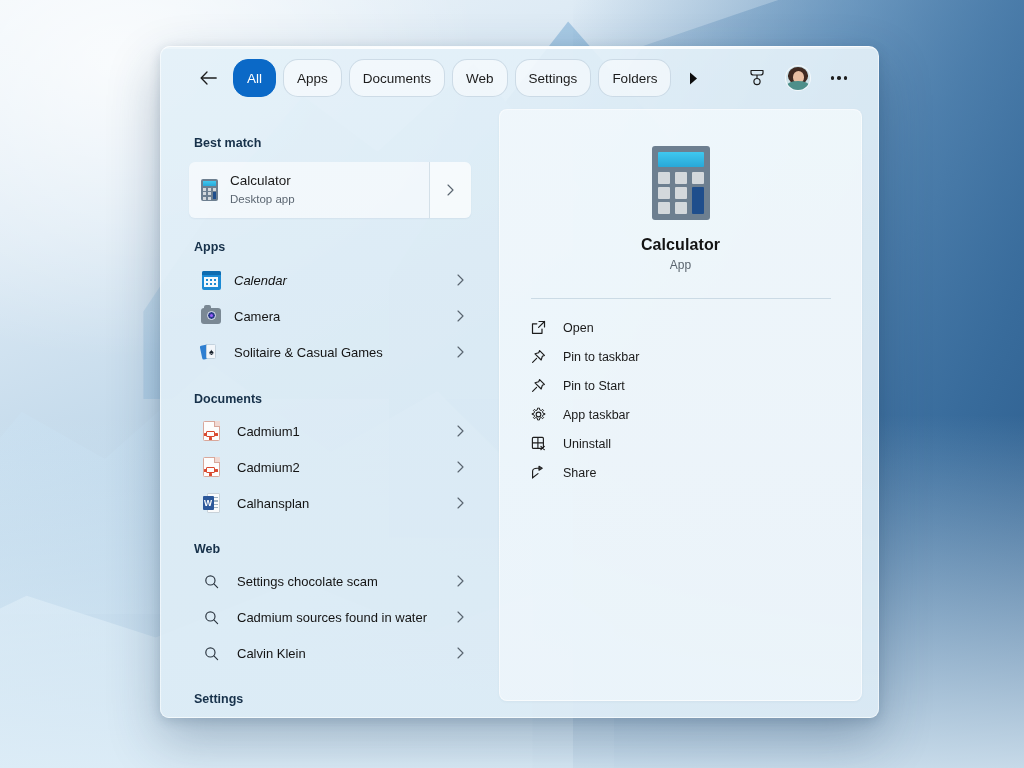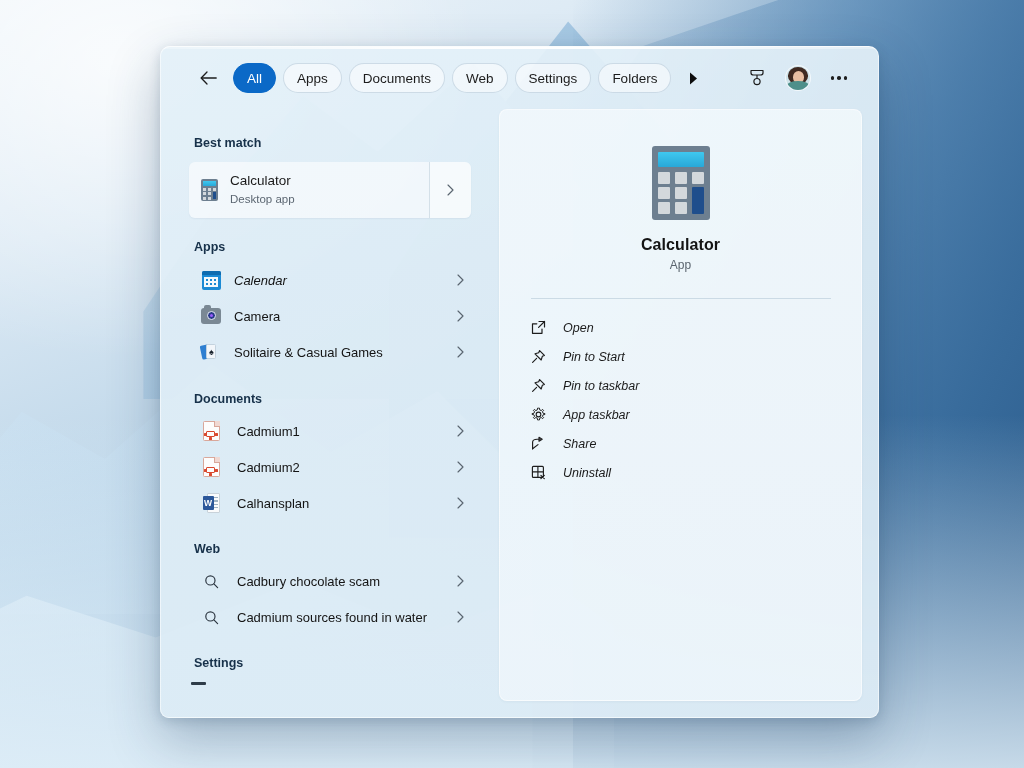--- a/index.html
+++ b/index.html
@@ -67,21 +67,21 @@
     display: flex; align-items: center;
     height: 62px; padding: 0 26px 0 32px;
     gap: 0;
   }
   .back-btn {
     width: 30px; height: 30px; display: flex; align-items: center; justify-content: center;
     border-radius: 5px; cursor: pointer; flex: 0 0 auto; margin-right: 10px;
   }
   .pills { display: flex; align-items: center; gap: 7px; }
   .pill {
-    height: 30px; padding: 0 13px;
+    height: 38px; padding: 0 13px;
     display: flex; align-items: center; justify-content: center;
     border-radius: 15px;
     font-size: 13.5px; color: #1c1c1c;
     background: rgba(255,255,255,.52);
     border: 1px solid rgba(160,185,205,.45);
     cursor: pointer; white-space: nowrap;
   }
   .pill.active {
     background: #0b69c7; color: #fff; border-color: #0b69c7;
     min-width: 42px;
@@ -164,21 +164,21 @@
     border-radius: 8px;
     border: 1px solid rgba(255,255,255,.55);
     display: flex; flex-direction: column; align-items: center;
     box-shadow: 0 1px 3px rgba(40,70,100,.05);
     overflow: hidden;
   }
   .pv-icon { margin-top: 36px; }
   .pv-name { font-size: 16px; color: #141414; margin-top: 16px; font-weight: bold; letter-spacing: .1px; }
   .pv-type { font-size: 12px; color: #5a646e; margin-top: 4px; }
   .pv-div { width: 300px; height: 1px; background: rgba(140,168,190,.35); margin-top: 26px; }
-  .pv-actions { width: 100%; padding: 14px 8px 0 28px; font-style: italic; }
+  .pv-actions { width: 100%; padding: 14px 8px 0 28px; }
   .pv-action {
     height: 29px; display: flex; align-items: center; gap: 16px;
     cursor: pointer; border-radius: 4px; padding-left: 2px; margin-right: 20px;
   }
   .pv-action-label { font-size: 12.5px; color: #1b1b1b; }
   .pv-ico { width: 17px; height: 17px; display: flex; align-items: center; justify-content: center; flex: 0 0 17px; }
 
   
   .calc { background: #6d7f90; border-radius: 2px; position: relative; }
   .calc .screen { position: absolute; background: linear-gradient(180deg, #3fc8ef, #29a8d8); }
@@ -441,21 +441,21 @@
       <div class="section-head sh-web">Web</div>
       <div class="rows-web">
 
         <div class="row">
           <span class="row-icon">
             <svg width="15" height="15" viewBox="0 0 15 15">
               <circle cx="6.4" cy="6.4" r="4.6" fill="none" stroke="#2d3742" stroke-width="1.2"></circle>
               <path d="M9.9 9.9 L13.6 13.6" stroke="#2d3742" stroke-width="1.2" stroke-linecap="round"></path>
             </svg>
           </span>
-          <span class="row-label">Cadbury chocolate scam</span>
+          <span class="row-label">Settings chocolate scam</span>
           <span class="row-chev">
             <svg width="7" height="12" viewBox="0 0 7 12">
               <path d="M1 1 L6 6 L1 11" fill="none" stroke="#5a6570" stroke-width="1.15" stroke-linecap="round" stroke-linejoin="round"></path>
             </svg>
           </span>
         </div>
 
         <div class="row">
           <span class="row-icon">
             <svg width="15" height="15" viewBox="0 0 15 15">
@@ -464,20 +464,34 @@
             </svg>
           </span>
           <span class="row-label">Cadmium sources found in water</span>
           <span class="row-chev">
             <svg width="7" height="12" viewBox="0 0 7 12">
               <path d="M1 1 L6 6 L1 11" fill="none" stroke="#5a6570" stroke-width="1.15" stroke-linecap="round" stroke-linejoin="round"></path>
             </svg>
           </span>
         </div>
 
+        <div class="row">
+          <span class="row-icon">
+            <svg width="15" height="15" viewBox="0 0 15 15">
+              <circle cx="6.4" cy="6.4" r="4.6" fill="none" stroke="#2d3742" stroke-width="1.2"></circle>
+              <path d="M9.9 9.9 L13.6 13.6" stroke="#2d3742" stroke-width="1.2" stroke-linecap="round"></path>
+            </svg>
+          </span>
+          <span class="row-label">Calvin Klein</span>
+          <span class="row-chev">
+            <svg width="7" height="12" viewBox="0 0 7 12">
+              <path d="M1 1 L6 6 L1 11" fill="none" stroke="#5a6570" stroke-width="1.15" stroke-linecap="round" stroke-linejoin="round"></path>
+            </svg>
+          </span>
+        </div>
       </div>
 
       <div class="section-head sh-settings">Settings</div>
       <div class="settings-stub"></div>
     </div>
 
     <div id="preview">
 
       <div class="pv-icon">
         <div class="calc calc-lg">
@@ -510,60 +524,60 @@
           <span class="pv-action-label">Open</span>
         </div>
 
         <div class="pv-action">
           <span class="pv-ico">
             <svg width="15" height="15" viewBox="0 0 15 15">
               <path d="M8.6 1.6 L13.4 6.4 L11.3 7.3 L10.2 11 L4 4.8 L7.7 3.7 Z" fill="none" stroke="#1d1d1d" stroke-width="1.15" stroke-linejoin="round"></path>
               <path d="M5.6 9.4 L1.6 13.4" fill="none" stroke="#1d1d1d" stroke-width="1.15" stroke-linecap="round"></path>
             </svg>
           </span>
-          <span class="pv-action-label">Pin to Start</span>
+          <span class="pv-action-label">Pin to taskbar</span>
         </div>
 
         <div class="pv-action">
           <span class="pv-ico">
             <svg width="15" height="15" viewBox="0 0 15 15">
               <path d="M8.6 1.6 L13.4 6.4 L11.3 7.3 L10.2 11 L4 4.8 L7.7 3.7 Z" fill="none" stroke="#1d1d1d" stroke-width="1.15" stroke-linejoin="round"></path>
               <path d="M5.6 9.4 L1.6 13.4" fill="none" stroke="#1d1d1d" stroke-width="1.15" stroke-linecap="round"></path>
             </svg>
           </span>
-          <span class="pv-action-label">Pin to taskbar</span>
+          <span class="pv-action-label">Pin to Start</span>
         </div>
 
         <div class="pv-action">
           <span class="pv-ico">
             <svg width="15" height="15" viewBox="0 0 16 16">
               <circle cx="8" cy="8" r="2.5" fill="none" stroke="#1d1d1d" stroke-width="1.15"></circle>
               <path d="M8 1.2 L9 1.2 L9.3 3.1 L10.9 3.8 L12.4 2.6 L13.4 3.6 L12.2 5.1 L12.9 6.7 L14.8 7 L14.8 8 L12.9 8.3 L12.2 9.9 L13.4 11.4 L12.4 12.4 L10.9 11.2 L9.3 11.9 L9 13.8 L8 13.8 L7 13.8 L6.7 11.9 L5.1 11.2 L3.6 12.4 L2.6 11.4 L3.8 9.9 L3.1 8.3 L1.2 8 L1.2 7 L3.1 6.7 L3.8 5.1 L2.6 3.6 L3.6 2.6 L5.1 3.8 L6.7 3.1 L7 1.2 Z" fill="none" stroke="#1d1d1d" stroke-width="1.05" stroke-linejoin="round"></path>
             </svg>
           </span>
           <span class="pv-action-label">App taskbar</span>
         </div>
 
         <div class="pv-action">
           <span class="pv-ico">
             <svg width="15" height="15" viewBox="0 0 15 15">
+              <rect x="1.4" y="1.4" width="11" height="11" rx="1" fill="none" stroke="#1d1d1d" stroke-width="1.15"></rect>
+              <path d="M1.4 6.9 H12.4 M6.9 1.4 V12.4" fill="none" stroke="#1d1d1d" stroke-width="1.15"></path>
+              <path d="M9.9 10.3 L13.3 13.7 M13.3 10.3 L9.9 13.7" fill="none" stroke="#1d1d1d" stroke-width="1.2" stroke-linecap="round"></path>
+            </svg>
+          </span>
+          <span class="pv-action-label">Uninstall</span>
+        </div>
+
+        <div class="pv-action">
+          <span class="pv-ico">
+            <svg width="15" height="15" viewBox="0 0 15 15">
               <path d="M1.6 12.8 V6.2 Q1.6 3.2 6.2 3.2 H9.6" fill="none" stroke="#1d1d1d" stroke-width="1.15" stroke-linecap="round" stroke-linejoin="round"></path>
               <path d="M8 1.2 L11.2 3.2 L8 5.2 Z" fill="none" stroke="#1d1d1d" stroke-width="1.15" stroke-linejoin="round"></path>
               <path d="M1.6 12.8 L7 8.6" fill="none" stroke="#1d1d1d" stroke-width="1.15" stroke-linecap="round"></path>
             </svg>
           </span>
           <span class="pv-action-label">Share</span>
         </div>
-
-        <div class="pv-action">
-          <span class="pv-ico">
-            <svg width="15" height="15" viewBox="0 0 15 15">
-              <rect x="1.4" y="1.4" width="11" height="11" rx="1" fill="none" stroke="#1d1d1d" stroke-width="1.15"></rect>
-              <path d="M1.4 6.9 H12.4 M6.9 1.4 V12.4" fill="none" stroke="#1d1d1d" stroke-width="1.15"></path>
-              <path d="M9.9 10.3 L13.3 13.7 M13.3 10.3 L9.9 13.7" fill="none" stroke="#1d1d1d" stroke-width="1.2" stroke-linecap="round"></path>
-            </svg>
-          </span>
-          <span class="pv-action-label">Uninstall</span>
-        </div>
       </div>
     </div>
   </div>
 </div>
 
 </body></html>

